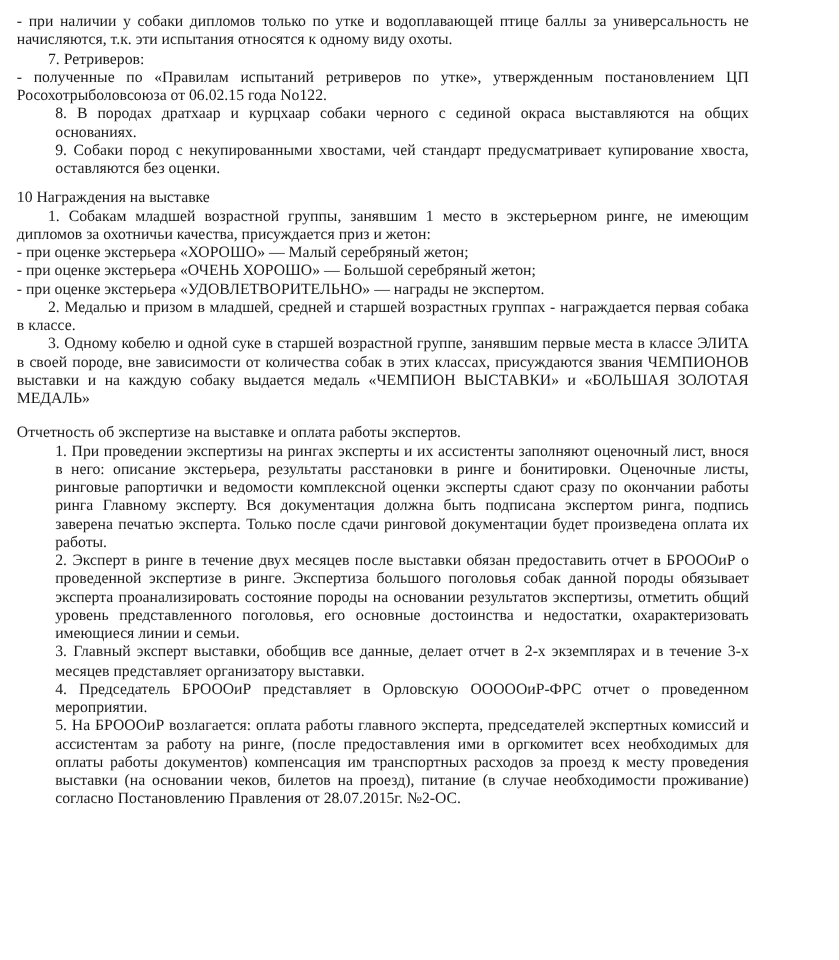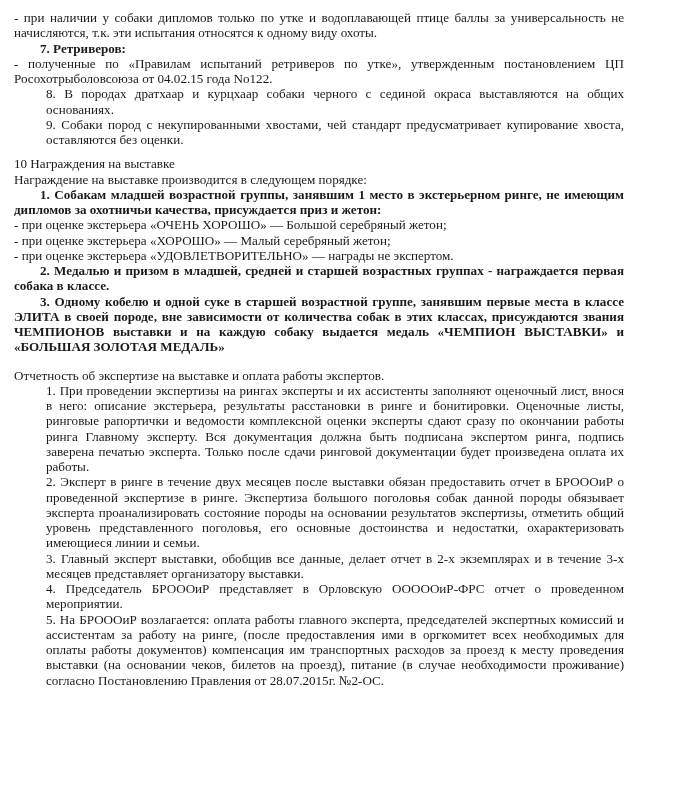--- a/index.html
+++ b/index.html
@@ -19,21 +19,20 @@
     color: #1a1a1a;
     overflow: hidden;
   }
   p {
     margin: 0;
     text-align: justify;
     text-justify: inter-word;
   }
   .ind {
     text-indent: 26px;
-    font-weight: bold;
   }
   .noind {
     text-indent: 0;
     margin-left: 32px;
   }
   .center {
     text-indent: 0;
   }
   .gap-med {
     height: 9px;
@@ -46,29 +45,28 @@
     padding-left: 0;
   }
 </style>
 </head>
 <body>
 
 <div class="page">
   <div id="doc-body">
       <p class="dash-item">-   при наличии у собаки дипломов только по утке и водоплавающей птице баллы за универсальность не начисляются, т.к. эти испытания относятся к одному виду охоты.</p>
       <p class="ind">7.   Ретриверов:</p>
-      <p class="dash-item">-   полученные по «Правилам испытаний ретриверов по утке», утвержденным постановлением ЦП Росохотрыболовсоюза от 04.02.15 года No122.</p>
+      <p class="dash-item">-   полученные по «Правилам испытаний ретриверов по утке», утвержденным постановлением ЦП Росохотрыболовсоюза от 06.02.15 года No122.</p>
       <p class="noind">8.  В породах дратхаар и курцхаар собаки черного с сединой окраса выставляются на общих основаниях.</p>
       <p class="noind">9.  Собаки пород с некупированными хвостами, чей стандарт предусматривает купирование хвоста, оставляются без оценки.</p>
       <div class="gap-med"></div>
       <p class="center">10 Награждения на выставке</p>
-      <p class="center">Награждение на выставке производится в следующем порядке:</p>
       <p class="ind">1.   Собакам младшей возрастной группы, занявшим 1 место в экстерьерном ринге, не имеющим дипломов за охотничьи качества, присуждается приз и жетон:</p>
+      <p class="dash-item">- при оценке экстерьера «ХОРОШО» — Малый серебряный жетон;</p>
       <p class="dash-item">- при оценке экстерьера «ОЧЕНЬ ХОРОШО» — Большой серебряный жетон;</p>
-      <p class="dash-item">- при оценке экстерьера «ХОРОШО» — Малый серебряный жетон;</p>
       <p class="dash-item">- при оценке экстерьера «УДОВЛЕТВОРИТЕЛЬНО» — награды не экспертом.</p>
       <p class="ind">2.   Медалью и призом в младшей, средней и старшей возрастных группах - награждается первая собака в классе.</p>
       <p class="ind">3.   Одному кобелю и одной суке в старшей возрастной группе, занявшим первые места в классе ЭЛИТА в своей породе, вне зависимости от количества собак в этих классах, присуждаются звания ЧЕМПИОНОВ выставки и на каждую собаку выдается медаль «ЧЕМПИОН ВЫСТАВКИ» и «БОЛЬШАЯ ЗОЛОТАЯ МЕДАЛЬ»</p>
       <div class="gap-line"></div>
       <p class="center">Отчетность об экспертизе на выставке и оплата работы экспертов.</p>
       <p class="noind">1.  При проведении экспертизы на рингах эксперты и их ассистенты заполняют оценочный лист, внося в него: описание экстерьера, результаты расстановки в ринге и бонитировки. Оценочные листы, ринговые рапортички и ведомости комплексной оценки эксперты сдают сразу по окончании работы ринга Главному эксперту. Вся документация должна быть подписана экспертом ринга, подпись заверена печатью эксперта. Только после сдачи ринговой документации будет произведена оплата их работы.</p>
       <p class="noind">2.  Эксперт в ринге в течение двух месяцев после выставки обязан предоставить отчет в БРОООиР о проведенной экспертизе в ринге. Экспертиза большого поголовья собак данной породы обязывает эксперта проанализировать состояние породы на основании результатов экспертизы, отметить общий уровень представленного поголовья, его основные достоинства и недостатки, охарактеризовать имеющиеся линии и семьи.</p>
       <p class="noind">3.  Главный эксперт выставки, обобщив все данные, делает отчет в 2-х экземплярах и в течение 3-х месяцев представляет организатору выставки.</p>
       <p class="noind">4.  Председатель БРОООиР представляет в Орловскую ОООООиР-ФРС отчет о проведенном мероприятии.</p>
       <p class="noind">5.  На БРОООиР возлагается: оплата работы главного эксперта, председателей экспертных комиссий и ассистентам за работу на ринге, (после предоставления ими в оргкомитет всех необходимых для оплаты работы документов) компенсация им транспортных расходов за проезд к месту проведения выставки (на основании чеков, билетов на проезд), питание (в случае необходимости проживание) согласно Постановлению Правления от 28.07.2015г. №2-ОС.</p>

